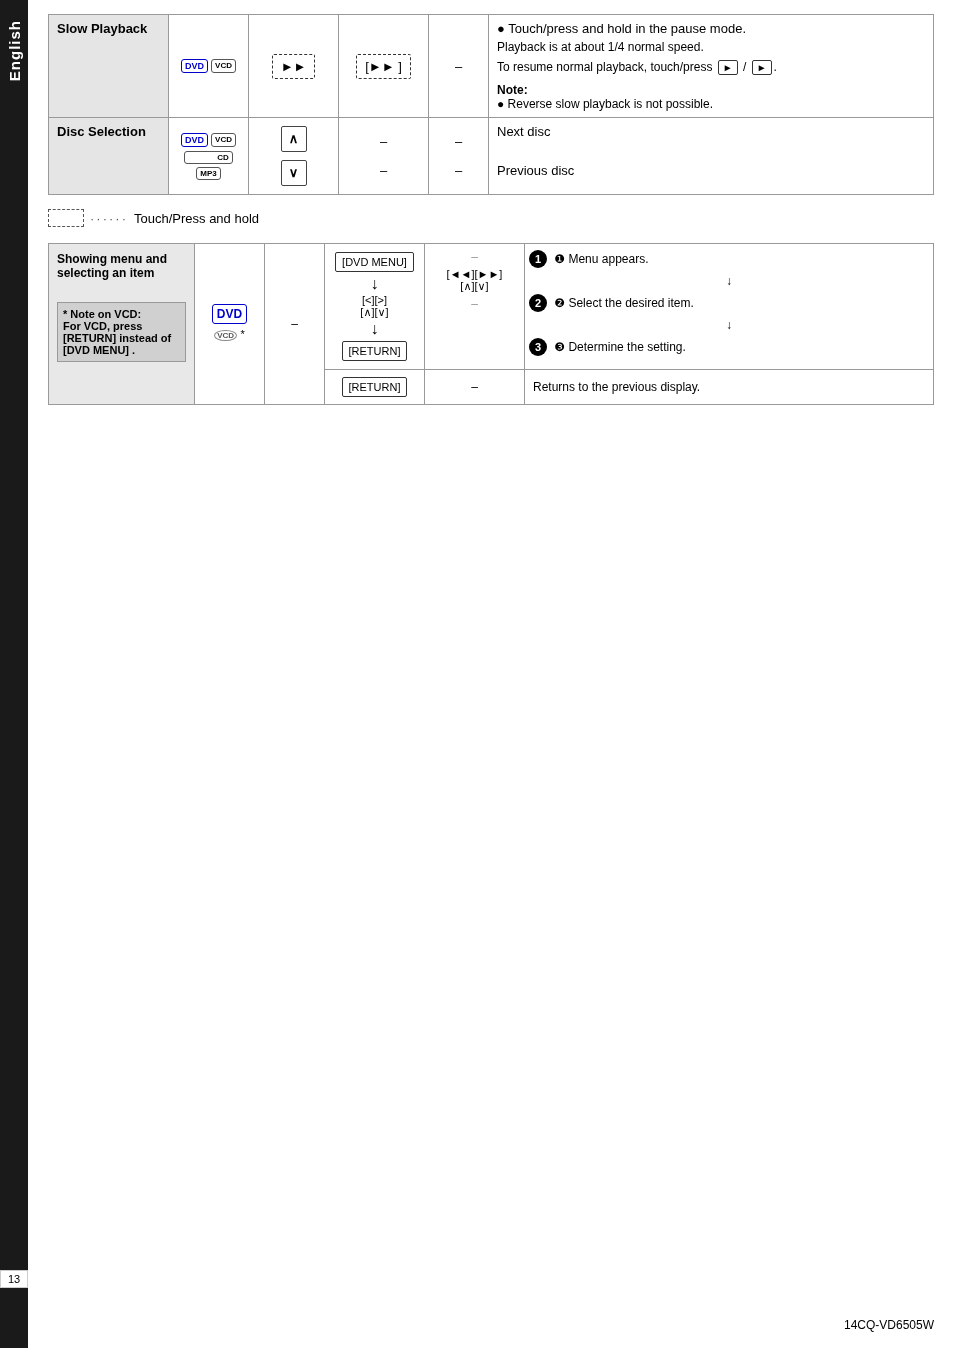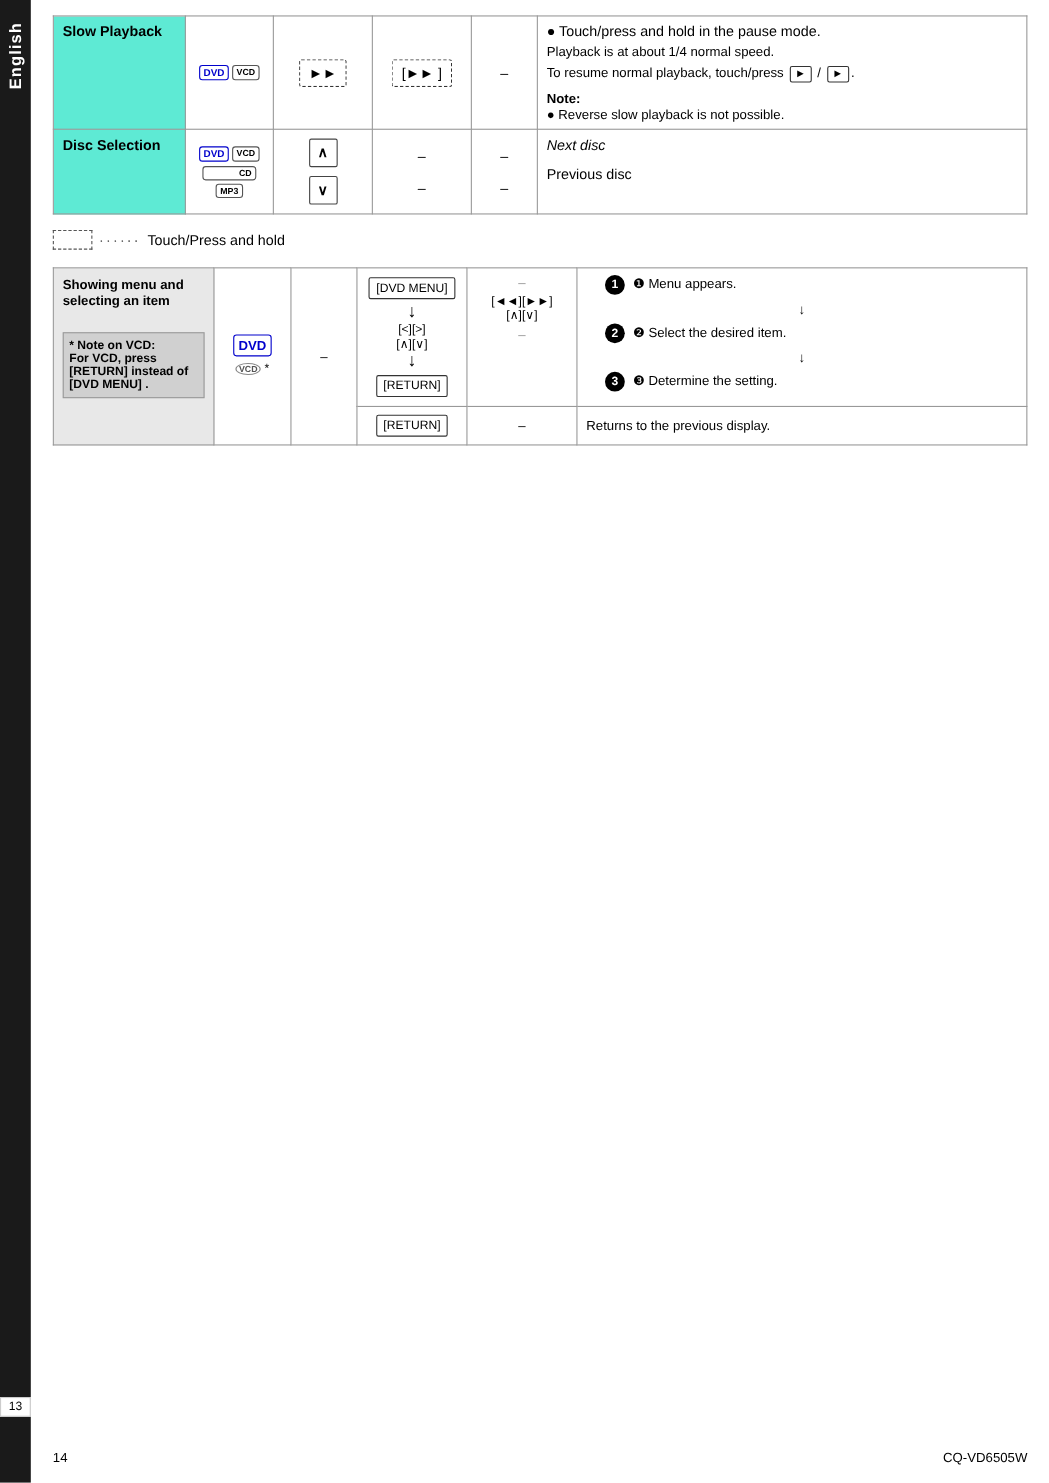--- a/index.html
+++ b/index.html
@@ -111,21 +111,21 @@
     .ops-table td, .ops-table th {
       border: 1px solid #999;
       padding: 6px 8px;
       vertical-align: top;
       font-size: 13px;
     }
     .ops-table .row-label {
       font-weight: bold;
       font-size: 13px;
       width: 120px;
-      background: #5eead4;
+      background: #e5e5e5;
     }
     .ops-table .col-format {
       width: 80px;
       text-align: center;
       vertical-align: middle;
     }
     .ops-table .col-btn1 {
       width: 90px;
       text-align: center;
       vertical-align: middle;
@@ -276,26 +276,25 @@
       margin-right: 4px;
     }
 
     
     .page-footer {
       position: absolute;
       bottom: 16px;
       left: 28px;
       right: 0;
       display: flex;
-      justify-content: space-between;
+      justify-content: flex-end;
       align-items: center;
       padding: 0 20px;
       font-size: 12px;
       color: #000;
-      gap: 16px;
     }
 
     .desc-bullet { margin-bottom: 4px; }
     .bullet-dot::before { content: "● "; }
 
     .vcd-badge-small {
       display: inline-block;
       border: 1px solid #888;
       border-radius: 50%;
       font-size: 8px;
@@ -371,21 +370,21 @@
         </td>
         <td class="col-btn2" style="text-align:center; vertical-align:middle;">
           <div>–</div>
           <div style="margin-top:14px;">–</div>
         </td>
         <td class="col-btn3">
           <div>–</div>
           <div style="margin-top:14px;">–</div>
         </td>
         <td class="col-desc">
-          <div style="margin-bottom:12px;font-style:italic;">Next disc</div>
+          <div style="margin-bottom:24px;">Next disc</div>
           <div>Previous disc</div>
         </td>
       </tr>
     </tbody>
   </table>
 
   <div class="legend-row">
     <span class="legend-box"></span>
     <span class="legend-dots">······</span>
     <span>Touch/Press and hold</span>
@@ -436,21 +435,21 @@
               <span class="flow-arrow" style="color:#999;"> </span>
               <div style="font-size:11px; text-align:center;">
                 <span>[◄◄][►►]</span><br>
                 <span>[∧][∨]</span>
               </div>
               <span class="flow-arrow"> </span>
               <span style="color:#999; font-size:12px;">–</span>
             </div>
           </td>
 
-          <td style="vertical-align:top; padding:6px 25px;">
+          <td style="vertical-align:top; padding:6px 4px;">
             <div style="margin-bottom:6px;">
               <span class="circle-num">1</span>
               <span>❶ Menu appears.</span>
             </div>
             <div style="text-align:center; margin-bottom:6px;">↓</div>
             <div style="margin-bottom:6px;">
               <span class="circle-num">2</span>
               <span>❷ Select the desired item.</span>
             </div>
             <div style="text-align:center; margin-bottom:6px;">↓</div>

